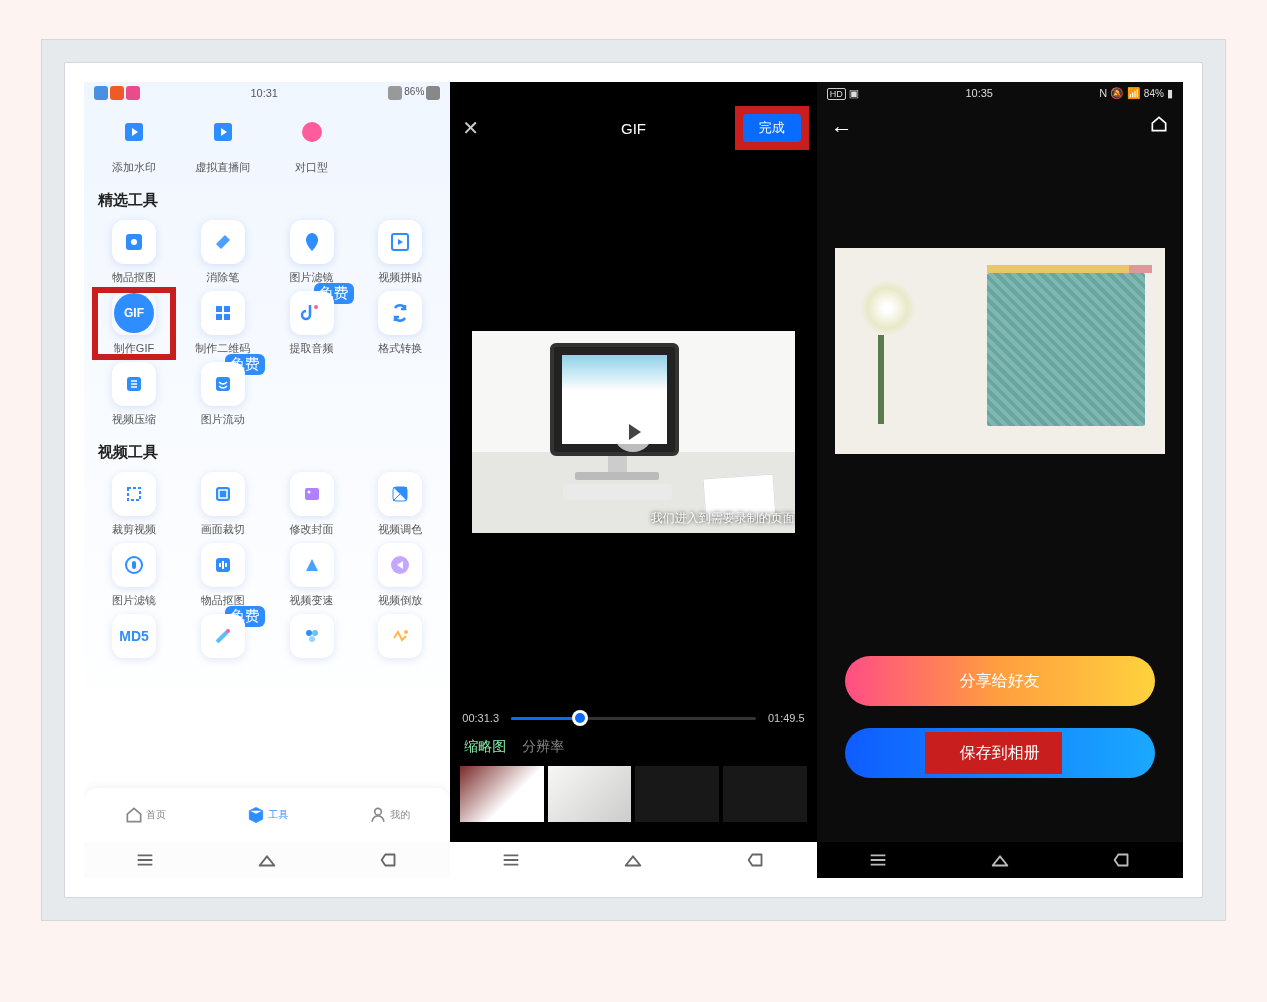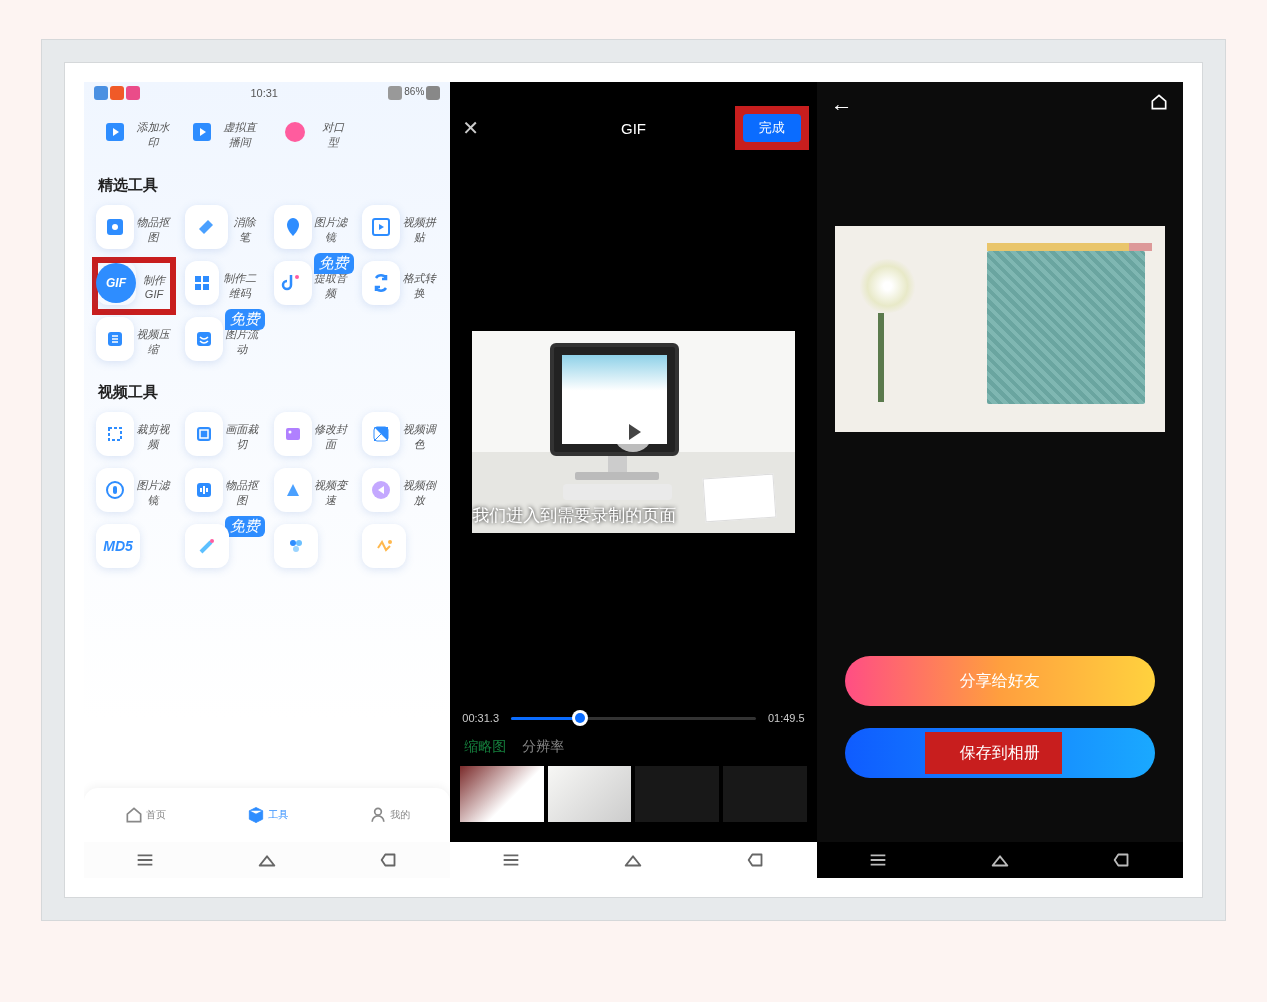--- a/index.html
+++ b/index.html
@@ -35,21 +35,21 @@
   
   .s1 { background: linear-gradient(180deg,#f0f6ff 0%,#ffffff 80%); color:#222; }
   .statusbar { height:22px; display:flex; align-items:center; justify-content:space-between; padding:0 10px; font-size:11px; color:#555; }
   .statusbar .icons { display:flex; gap:2px; }
   .ic { width:14px; height:14px; border-radius:3px; background:#999; }
   .ic.orange { background:#f05a28; }
   .ic.pink { background:#ea4c89; }
   .ic.blue { background:#4a90e2; }
   .s1-content { flex:1; overflow:hidden; padding: 0 12px; }
   .toolrow { display:flex; justify-content:space-between; margin-top:6px; }
-  .tool { width:76px; display:flex; align-items:center; position:relative;font-style:italic; }
+  .tool { width:76px; display:flex; flex-direction:column; align-items:center; position:relative; }
   .tool .ticon {
     width:44px; height:44px; border-radius:12px; background:#fff;
     box-shadow: 0 2px 8px rgba(80,120,200,0.18);
     display:flex; align-items:center; justify-content:center;
     margin-bottom:6px;
     position: relative;
   }
   .tool .ticon svg { width:24px; height:24px; }
   .tool .tlabel { font-size:11px; color:#555; text-align:center; }
   .tool.row0 .ticon { box-shadow:none; background:transparent; }
@@ -92,28 +92,28 @@
   .kbd { position:absolute; left:28%; top:76%; width:34%; height:8%; background:#eaeaea; border-radius:4px; }
   .book { position:absolute; right:6%; bottom:6%; width:22%; height:22%; background:#fff; border:1px solid #ddd; transform:rotate(-4deg); }
   .playbtn {
     position:absolute; left:50%; top:50%; width:40px; height:40px; border-radius:50%;
     background:rgba(255,255,255,0.7); transform:translate(-50%,-50%);
     display:flex; align-items:center; justify-content:center;
   }
   .playbtn::after {
     content:""; border-left:12px solid #444; border-top:8px solid transparent; border-bottom:8px solid transparent; margin-left:3px;
   }
-  .caption1 { position:absolute; left:0; right:0; bottom:6px; text-align:left; font-size:17px; color:#fff; text-shadow:0 0 4px #000; }
+  .caption1 { position:absolute; left:0; right:0; bottom:6px; text-align:right; font-size:12px; color:#fff; text-shadow:0 0 4px #000; }
   .s2-progress { display:flex; align-items:center; gap:12px; padding:0 12px; font-size:11px; color:#ccc; margin-bottom:8px; }
   .pbar { flex:1; height:3px; background:#333; position:relative; border-radius:2px; }
   .pbar-fill { position:absolute; left:0; top:0; bottom:0; width:28%; background:#0a6cff; border-radius:2px; }
   .pbar-knob { position:absolute; left:28%; top:50%; width:10px; height:10px; background:#0a6cff; border-radius:50%; transform:translate(-50%,-50%); box-shadow:0 0 0 3px #fff; }
   .s2-tabs { display:flex; gap:16px; padding:6px 14px; font-size:14px; }
   .s2-tabs .tab { color:#888; }
-  .s2-tabs .tab.active { color:#15803d; }
+  .s2-tabs .tab.active { color:#86efac; }
   .thumbs { display:flex; gap:4px; padding:4px 10px 10px; }
   .thumb { flex:1; height:56px; background:#222; position:relative; overflow:hidden; }
   .thumb.t1 { background:linear-gradient(135deg,#7a2a2a,#fff 60%); }
   .thumb.t2 { background:linear-gradient(135deg,#f7f7f5,#ccc); }
   .thumb.t3 { background:#181818; }
   .thumb.t4 { background:#181818; }
   .s2 .sysnav { background:#fff; }
   .s2 .sysnav svg { stroke:#666; }
 
   
@@ -493,20 +493,34 @@
       <svg viewBox="0 0 24 24">
           <path d="M4 18 L12 8 L20 18 Z" stroke-linejoin="round"></path>
         </svg>
       <svg viewBox="0 0 24 24">
           <path d="M8 6 h10 v12 h-10 L4 12 Z" stroke-linejoin="round"></path>
         </svg>
     </div>
   </div>
 
   <div class="phone s3">
+    <div class="s3-status">
+      <div class="icons">
+        <span style="font-size:9px;border:1px solid #ccc;padding:0 2px;border-radius:2px;">HD</span>
+        <span>▣</span>
+      </div>
+      <span>10:35</span>
+      <div class="icons">
+        <span>N</span>
+        <span>🔕</span>
+        <span>📶</span>
+        <span style="font-size:10px;">84%</span>
+        <span>▮</span>
+      </div>
+    </div>
 
     <div class="s3-top">
       <span class="s3-back">←</span>
       <span class="s3-home">
         <svg viewBox="0 0 24 24">
             <path d="M4 11 L12 4 L20 11 V20 H4 Z"></path>
           </svg>
       </span>
     </div>
 

